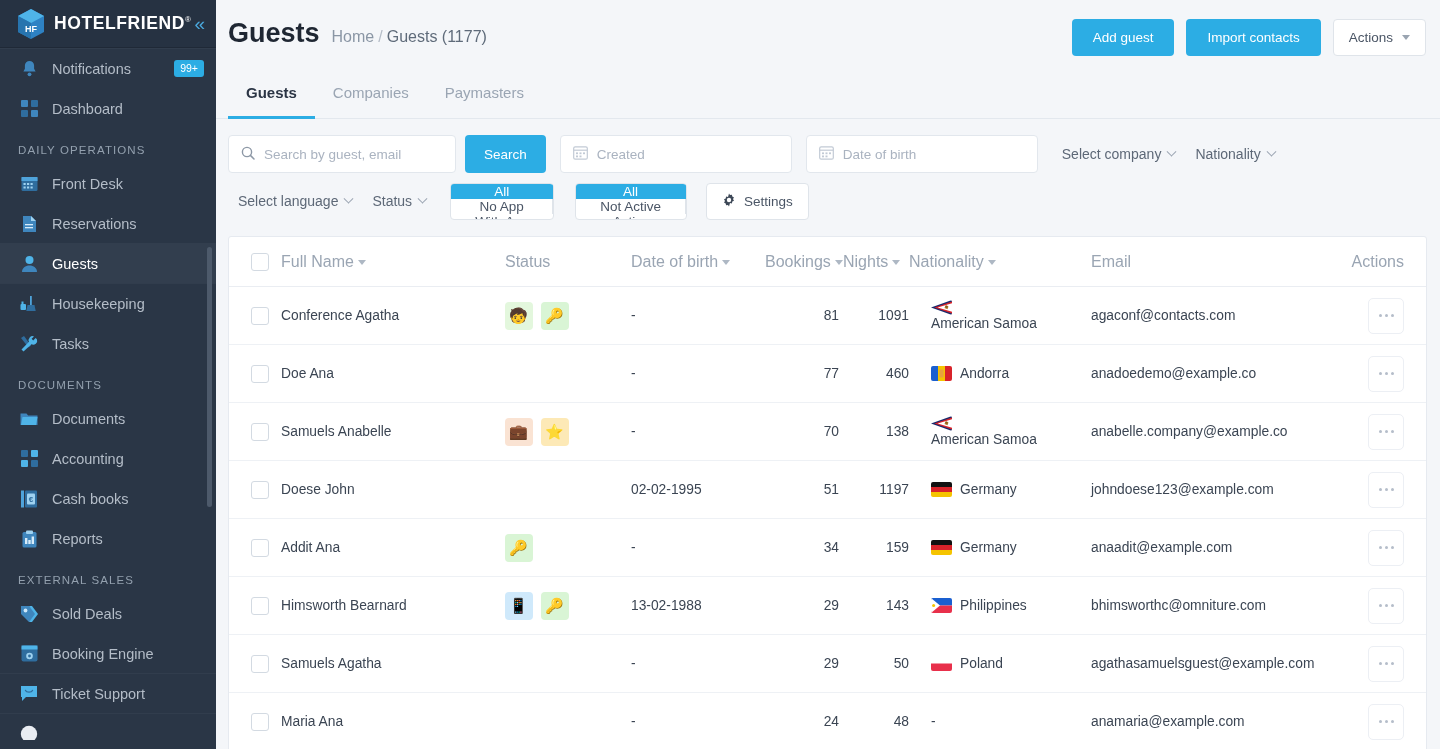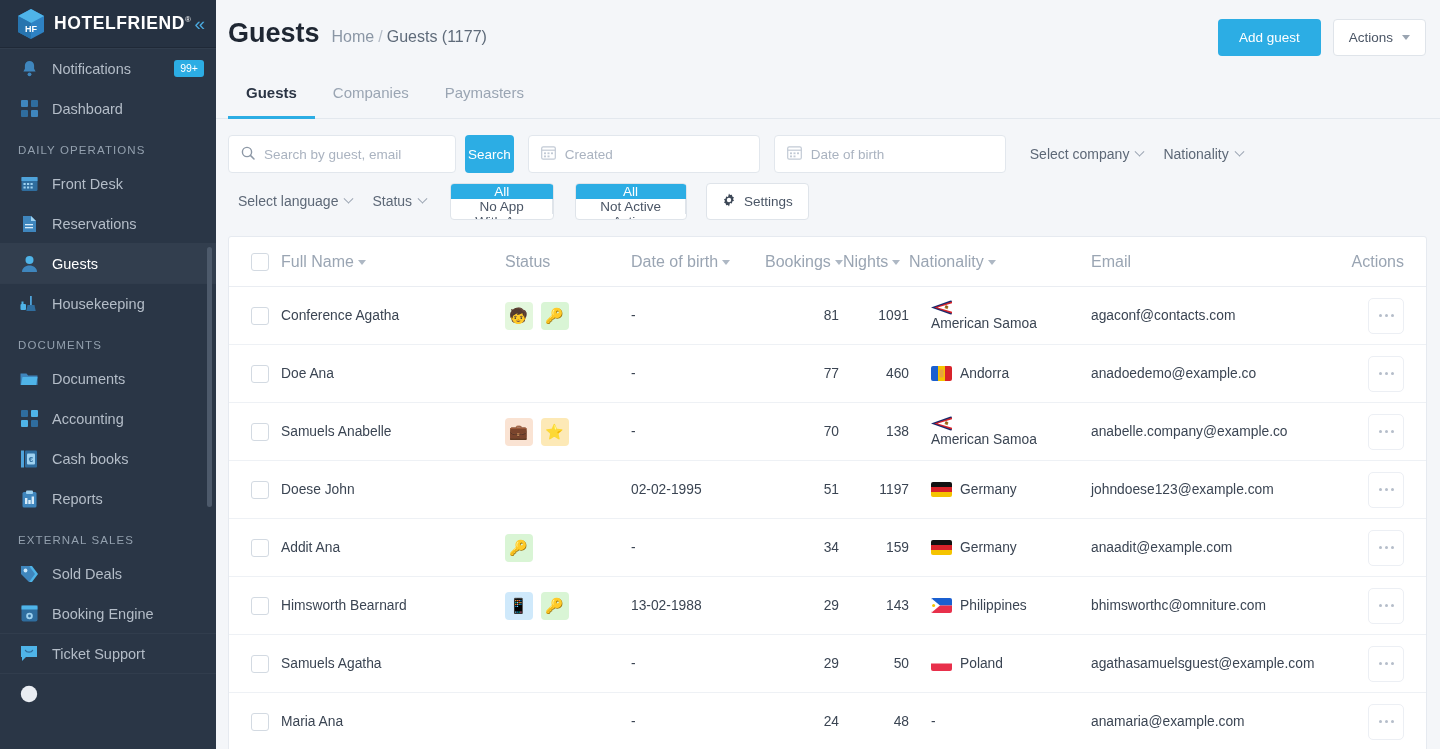--- a/index.html
+++ b/index.html
@@ -109,21 +109,21 @@
   .frow.r1 { margin-bottom: 9px; }
   .inp {
     height: 38px; background: #fff; border: 1px solid #e2e7ed;
     border-radius: 4px; display: flex; align-items: center;
     padding: 0 12px; gap: 9px; color: #aab3c0; font-size: 13.5px;
   }
   .inp.search { width: 228px; }
   .inp.date { width: 232px; }
   .btn-search {
     background: #2cade4; color: #fff; height: 38px;
-    padding: 0 3px; border-radius: 4px; font-size: 13.5px;
+    padding: 0 19px; border-radius: 4px; font-size: 13.5px;
     margin-left: 9px; margin-right: 14px; border: none; cursor: pointer;
     font-family: inherit;
   }
   .gap14 { width: 14px; flex: 0 0 14px; }
   .drop {
     display: flex; align-items: center; gap: 7px;
     color: #5d6877; font-size: 14px; cursor: pointer;
     padding: 0 10px; height: 38px;
   }
   .chev {
@@ -302,20 +302,29 @@
           <svg width="18" height="18" viewBox="0 0 18 18">
             <rect x="10" y="1" width="1.8" height="9" fill="#4fa3da"></rect>
             <path d="M7.5 10h7l1.2 6h-9.4z" fill="#2f6d9e"></path>
             <rect x="0.5" y="9" width="5.5" height="6" rx="1" fill="#4fb4e8"></rect>
             <rect x="1.5" y="6.5" width="2" height="2.5" fill="#4fb4e8"></rect>
           </svg>
         </span>
         <span class="lbl">Housekeeping</span>
       </div>
 
+      <div class="sb-item">
+        <span class="ico">
+          <svg width="18" height="18" viewBox="0 0 18 18">
+            <path d="M1 3l3-2 7 9.5-2.5 2z" fill="#2f6d9e"></path>
+            <path d="M17 4.5a4 4 0 0 1-5.6 4.8L3.5 16.5 1.5 14.5 9 6.8A4 4 0 0 1 14 1.4l-2.4 2.4 1.6 1.6L15.6 3A4 4 0 0 1 17 4.5z" fill="#4fb4e8"></path>
+          </svg>
+        </span>
+        <span class="lbl">Tasks</span>
+      </div>
 
       <div class="sb-section">DOCUMENTS</div>
 
       <div class="sb-item">
         <span class="ico">
           <svg width="18" height="15" viewBox="0 0 18 15">
             <path d="M0.5 2.5h6l1.6 2h9.4V14H0.5z" fill="#3f86bd"></path>
             <path d="M2.5 6h15l-1.5 8H1z" fill="#4fb4e8"></path>
           </svg>
         </span>
@@ -412,20 +421,21 @@
 
     <div class="topbar">
       <div class="title-wrap">
         <span class="page-title">Guests</span>
         <span class="crumbs">
           <span>Home</span><span class="sep">/</span><span class="cur">Guests (1177)</span>
         </span>
       </div>
       <div class="top-actions">
         <button class="btn btn-primary">Add guest</button>
+        <button class="btn btn-primary">Import contacts</button>
         <button class="btn btn-ghost">
           <span>Actions</span>
           <span class="caret-d"></span>
         </button>
       </div>
     </div>
 
     <div class="tabs">
       <div class="tab active">Guests</div>
       <div class="tab">Companies</div>

